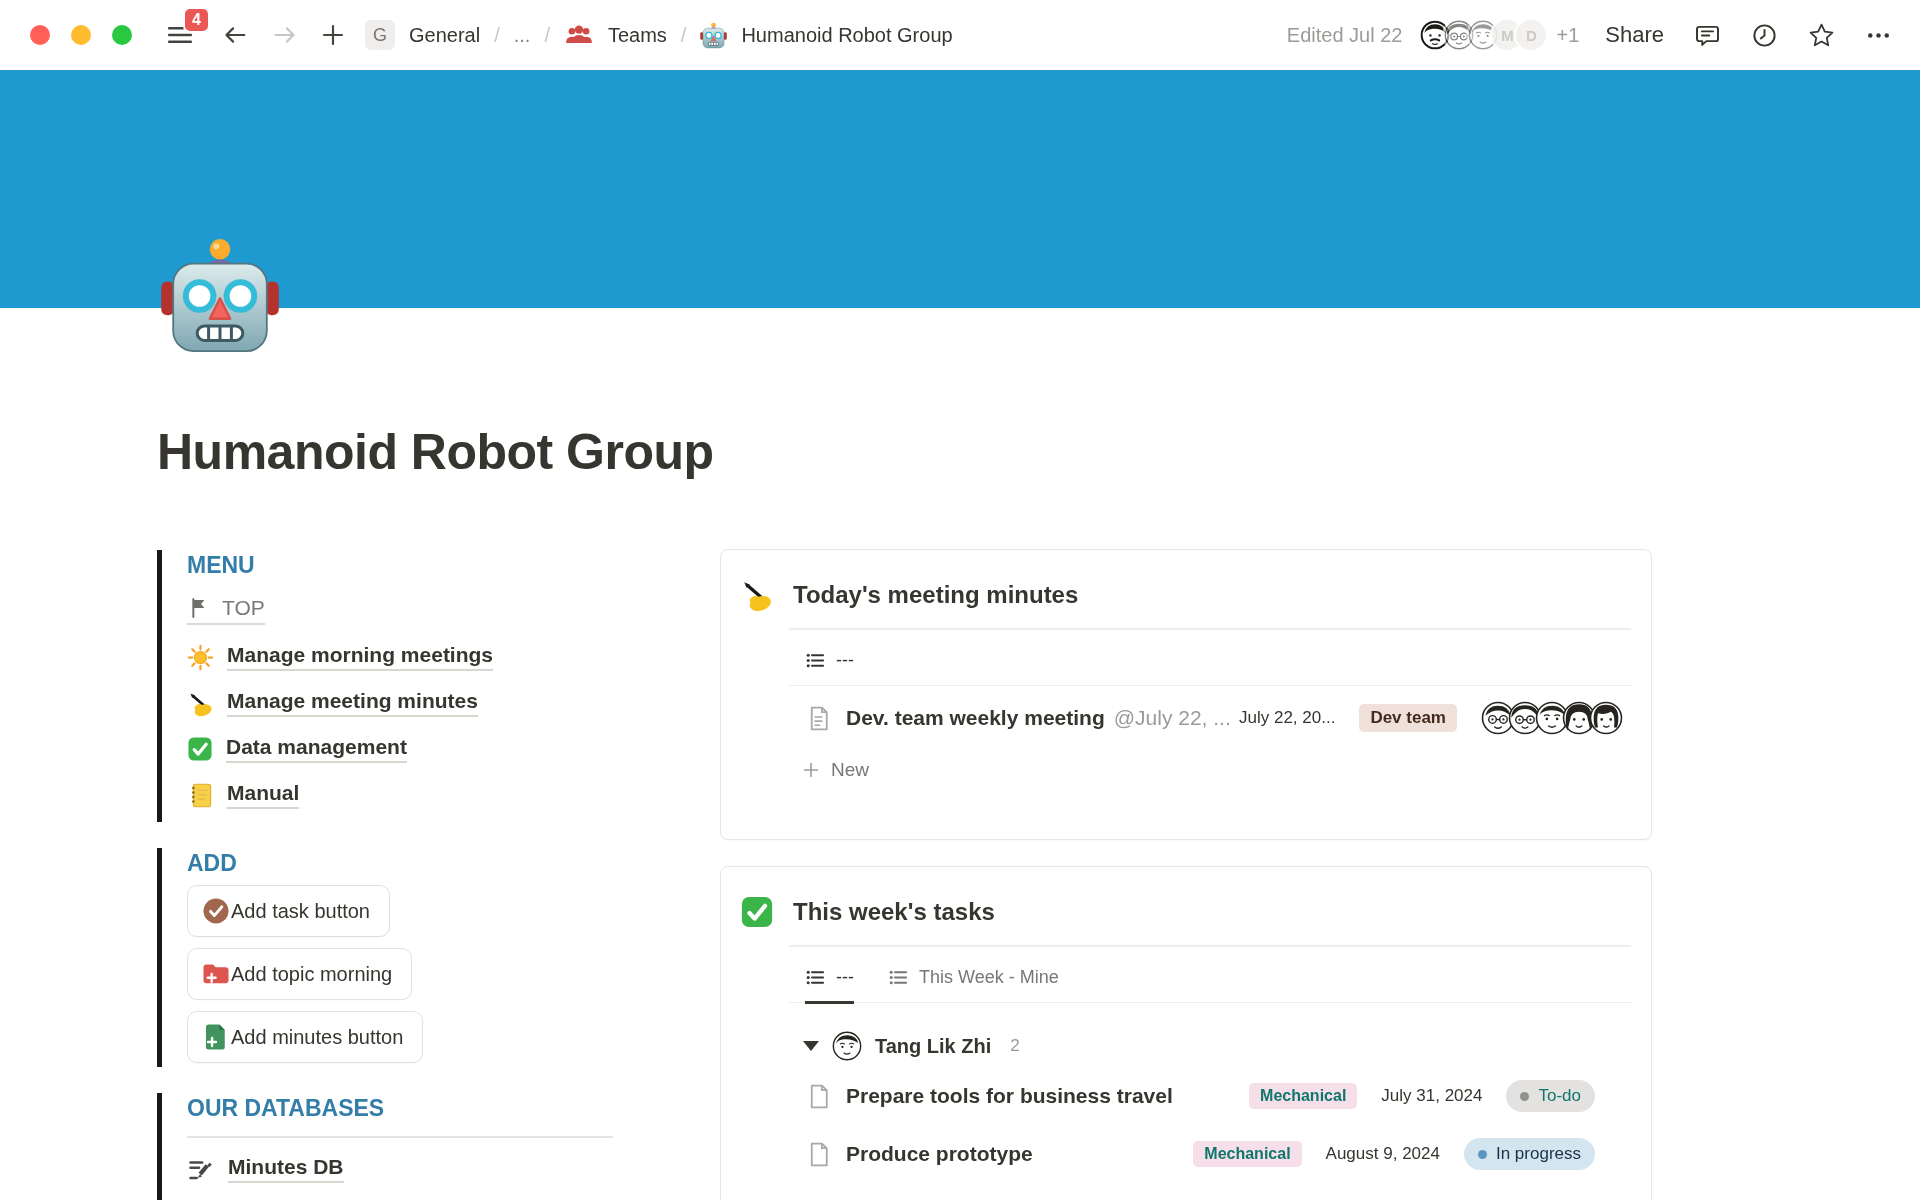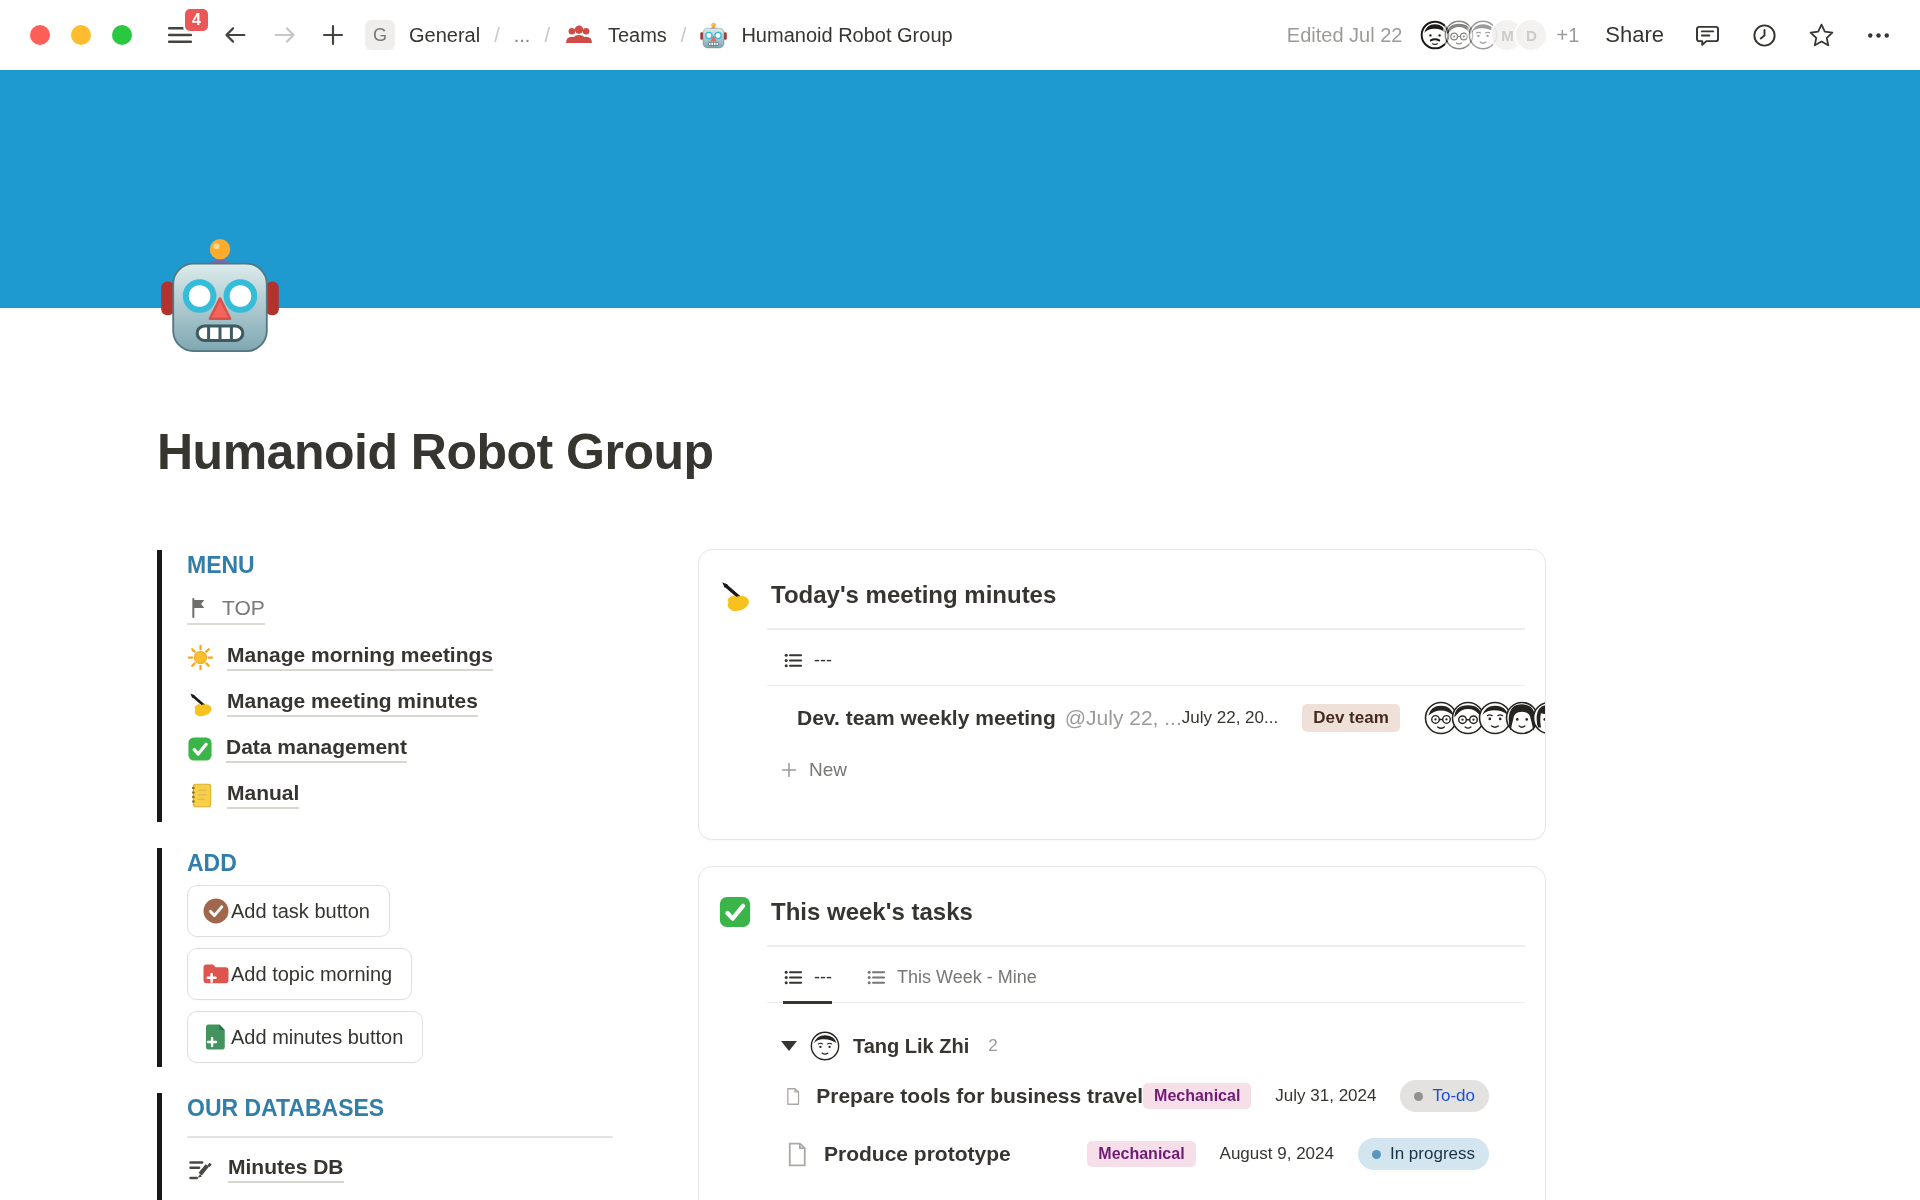--- a/index.html
+++ b/index.html
@@ -53,56 +53,56 @@
     border-bottom:2px solid #DDDAD4; padding-bottom:3px; font-weight:500; }
   .btncol { display:flex; flex-direction:column; align-items:flex-start; gap:11px; margin-top:4px; }
   .btn { display:inline-flex; align-items:center; border:1.5px solid #E1DFDB; border-radius:10px;
     padding:10px 19px 10px 13px; font-size:20px; font-weight:500; background:#fff; cursor:pointer;
     box-shadow:0 1px 1px rgba(0,0,0,.02); color:#37352F; font-family:inherit; }
   .db-divider { height:1.5px; background:#E6E4E1; width:426px; margin:14px 0 17px; }
   .db-item { display:flex; align-items:center; gap:13px; font-size:21px; font-weight:700; }
   .db-item .lbl { border-bottom:2px solid #D9D6D0; padding-bottom:2px; }
 
   
-  .card { position:absolute; left:698px; width:848px; background:#fff; border:1.5px solid #E8E6E3;
-    border-radius:14px; box-shadow:0 1px 2px rgba(15,15,15,.03); overflow:hidden; }
+  .card { position:absolute; left:720px; width:932px; background:#fff; border:1.5px solid #E8E6E3;
+    border-radius:8px; box-shadow:0 1px 2px rgba(15,15,15,.03); overflow:hidden; }
   #card-minutes { top:549px; height:291px; }
   #card-tasks   { top:866px; height:360px; }
   .card-head { display:flex; align-items:center; gap:19px; padding:28px 20px 16px 19px; }
   .card-emoji { width:34px; height:34px; flex:none; }
   .card-title { font-size:24px; font-weight:700; }
   .card-div { height:1.5px; background:#EFEDEA; margin:0 20px 0 68px; }
   .tabs-wrap { margin:0 20px 0 68px; border-bottom:1.5px solid #EFEDEA;
     display:flex; gap:34px; padding:20px 0 0 16px; }
   .tab { display:flex; align-items:center; gap:10px; font-size:18px; font-weight:500; color:#37352F;
     padding-bottom:13px; border-bottom:3px solid transparent; margin-bottom:-1.5px; cursor:pointer; }
   .tab.active { border-bottom-color:#37352F; }
   .tab.inactive { color:#787774; }
   .list-row { display:flex; align-items:center; padding:15px 28px 6px 84px; }
   .row-title { font-size:21px; font-weight:600; margin-left:14px; white-space:nowrap; }
   .row-mention { font-size:21px; color:#9B9A97; margin-left:9px; white-space:nowrap; }
   .row-right { margin-left:auto; display:flex; align-items:center; gap:24px; }
   .row-date { font-size:17px; white-space:nowrap; }
   .tag { padding:4px 11px; border-radius:5px; white-space:nowrap; font-weight:700; }
   .tag-brown { background:#EFE1D9; color:#442A1E; font-size:17px; }
-  .tag-pink  { background:#F6DFE8; color:#701a75; font-size:16px; }
+  .tag-pink  { background:#F6DFE8; color:#0f766e; font-size:16px; }
   .facestack { display:flex; }
   .face { width:34px; height:34px; border-radius:50%; margin-left:-7px; }
   .face:first-child { margin-left:0; }
   .new-row { display:flex; align-items:center; gap:10px; color:#787774; font-size:19px;
     padding:18px 20px 0 80px; cursor:pointer; }
   .group-row { display:flex; align-items:center; padding:28px 20px 6px 82px; gap:13px; }
   .tri { width:0; height:0; border-left:8px solid transparent; border-right:8px solid transparent;
     border-top:10px solid #37352F; cursor:pointer; }
   .group-av { width:30px; height:30px; border-radius:50%; }
   .group-name { font-size:20px; font-weight:600; }
   .group-count { font-size:17px; color:#9B9A97; margin-left:6px; }
   .task-row { display:flex; align-items:center; padding:13px 56px 13px 84px; }
   .status { display:flex; align-items:center; gap:9px; border-radius:999px; padding:6px 14px; font-size:17px; white-space:nowrap; }
-  .status-todo { background:#E3E2E0; color:#1d4ed8; }
+  .status-todo { background:#E3E2E0; color:#0f766e; }
   .status-inprog { background:#D3E5EF; color:#183347; }
   .dot { width:9px; height:9px; border-radius:50%; }
   .status-todo .dot { background:#91918E; }
   .status-inprog .dot { background:#5B97BD; }
 </style>
 </head>
 <body>
 
 <svg width="0" height="0" style="position:absolute">
   <defs>

